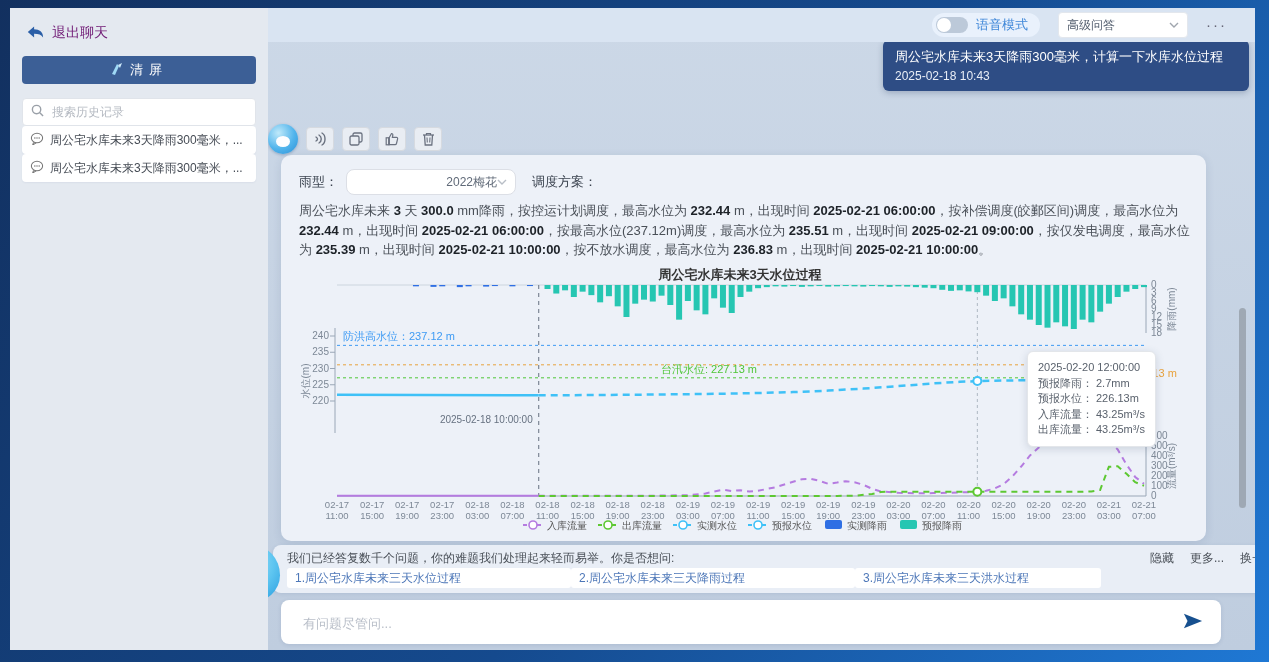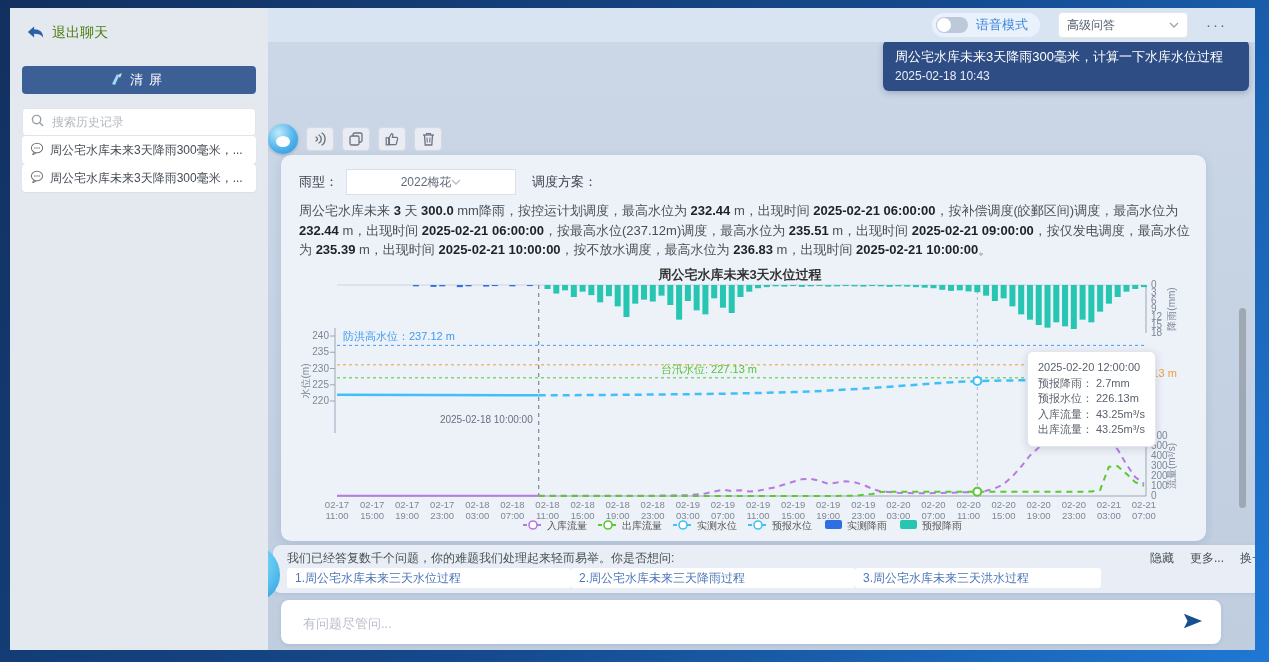--- a/index.html
+++ b/index.html
@@ -1,21 +1,21 @@
 <!DOCTYPE html>
 <html><head>
 <meta charset="utf-8">
 <style>
   html,body{margin:0;padding:0;font-family:"Liberation Sans",sans-serif;}
   .frame{position:relative;width:1269px;height:662px;background:linear-gradient(125deg,#12305f 0%,#154a8e 55%,#1f78d4 100%);overflow:hidden;}
   .app{position:absolute;left:10px;top:8px;right:14px;bottom:12px;display:flex;background:#c6d3e3;overflow:visible;}
   
   .sidebar{width:258px;flex-shrink:0;background:#e4e9f0;padding:10px 12px;box-sizing:border-box;z-index:50;}
-  .exit-row{display:flex;align-items:center;gap:8px;margin:6px 4px 2px;color:#4d7c0f;font-size:14px;cursor:pointer;}
-  .clear-btn{margin-top:24px;height:28px;background:#3c5f96;border-radius:4px;display:flex;align-items:center;justify-content:center;gap:6px;color:#fff;font-size:13px;letter-spacing:6px;cursor:pointer;}
+  .exit-row{display:flex;align-items:center;gap:8px;margin:6px 4px 2px;color:#701a75;font-size:14px;cursor:pointer;}
+  .clear-btn{margin-top:14px;height:28px;background:#3c5f96;border-radius:4px;display:flex;align-items:center;justify-content:center;gap:6px;color:#fff;font-size:13px;letter-spacing:6px;cursor:pointer;}
   .search-box{margin-top:14px;height:26px;background:#fff;border:1px solid #e0e4ea;border-radius:4px;display:flex;align-items:center;gap:6px;padding:0 8px;}
   .search-box input{border:0;outline:0;flex:1;font-size:12px;color:#555;background:transparent;font-family:"Liberation Sans",sans-serif;}
   .search-box input::placeholder{color:#b5bac2;}
   .hist-item{height:28px;background:#fff;border-radius:4px;display:flex;align-items:center;gap:6px;padding:0 8px;font-size:12px;color:#454b54;white-space:nowrap;overflow:hidden;cursor:pointer;box-shadow:0 1px 2px rgba(40,70,120,.06);}
   
   .content{flex:1;position:relative;background:linear-gradient(#ccd8e7,#bfcddf);overflow:hidden;}
   .topbar{position:absolute;left:0;top:0;right:0;height:34px;background:#d9e4f2;display:flex;align-items:center;justify-content:flex-end;gap:18px;padding-right:28px;z-index:30;}
   .voice-pill{display:flex;align-items:center;gap:8px;background:#e9f1fc;border-radius:14px;padding:3px 12px 3px 4px;cursor:pointer;}
   .toggle{width:32px;height:16px;background:#bcc9d9;border-radius:8px;position:relative;}
   .toggle .knob{position:absolute;left:1px;top:1px;width:14px;height:14px;border-radius:50%;background:#fff;}
@@ -27,21 +27,21 @@
   .mini-icon.round{border-radius:50%;}
   .user-bubble{position:absolute;top:32px;right:6px;width:366px;box-sizing:border-box;padding:8px 12px;background:#2e4d85;border-radius:6px;color:#fff;z-index:20;box-shadow:0 2px 6px rgba(20,40,80,.25);}
   .user-bubble .q{font-size:13px;line-height:17px;}
   .user-bubble .t{font-size:12px;margin-top:4px;color:#e8edf6;}
   .bot-toolbar{position:absolute;left:0;top:116px;display:flex;align-items:center;gap:8px;z-index:6;}
   .avatar{width:30px;height:30px;border-radius:50%;background:radial-gradient(circle at 35% 30%,#bfe9fa,#51b4ec 55%,#2b8fd6);position:relative;box-shadow:0 1px 3px rgba(20,60,110,.3);}
   .avatar:after{content:"";position:absolute;left:8px;top:12px;width:14px;height:11px;border-radius:50%;background:#fdfdff;}
   .tool-btn{width:26px;height:22px;background:#e9edf3;border:1px solid #d6dae0;border-radius:4px;display:flex;align-items:center;justify-content:center;cursor:pointer;}
   .bot-card{position:absolute;left:13px;top:147px;width:925px;height:386px;background:#edf1f8;border-radius:10px;z-index:5;box-shadow:0 2px 10px rgba(30,60,110,.12);}
   .controls-row{position:absolute;left:18px;top:14px;display:flex;align-items:center;gap:8px;font-size:13px;color:#3c4450;}
-  .sel{height:26px;background:#fff;border:1px solid #dcdfe6;border-radius:0;display:flex;align-items:center;justify-content:center;padding:0 8px;font-size:12px;color:#606a78;cursor:pointer;box-sizing:border-box;}
+  .sel{height:26px;background:#fff;border:1px solid #dcdfe6;border-radius:8px;display:flex;align-items:center;justify-content:flex-end;padding:0 8px;font-size:12px;color:#606a78;cursor:pointer;box-sizing:border-box;}
   .summary{position:absolute;left:18px;top:46px;right:16px;font-size:13px;line-height:19.5px;color:#4a5058;}
   .summary b{color:#1d2228;}
   #chart-svg{position:absolute;left:18px;top:110px;}
   .tooltip{position:absolute;left:746px;top:196px;width:107px;background:#fff;border:1px solid #e3e6ea;border-radius:6px;box-shadow:0 2px 8px rgba(50,70,100,.18);padding:8px 10px;z-index:10;font-size:11px;color:#5a626d;line-height:15.5px;}
   .tooltip .tt-row{display:flex;gap:3px;white-space:nowrap;text-align:right;}
   .orange-frag{position:absolute;left:850px;top:212px;font-size:11px;color:#e8a23d;z-index:4;white-space:nowrap;}
   .suggest-panel{position:absolute;left:5px;top:537px;width:1027px;height:48px;background:#e9eef6;border-radius:8px;z-index:6;box-shadow:0 1px 4px rgba(30,60,110,.10);}
   .sg-header{position:absolute;left:14px;top:5px;font-size:12px;color:#4a5058;}
   .sg-links{position:absolute;right:10px;top:5px;display:flex;gap:16px;font-size:12px;color:#4a5058;align-items:center;}
   .sg-links span{cursor:pointer;}

